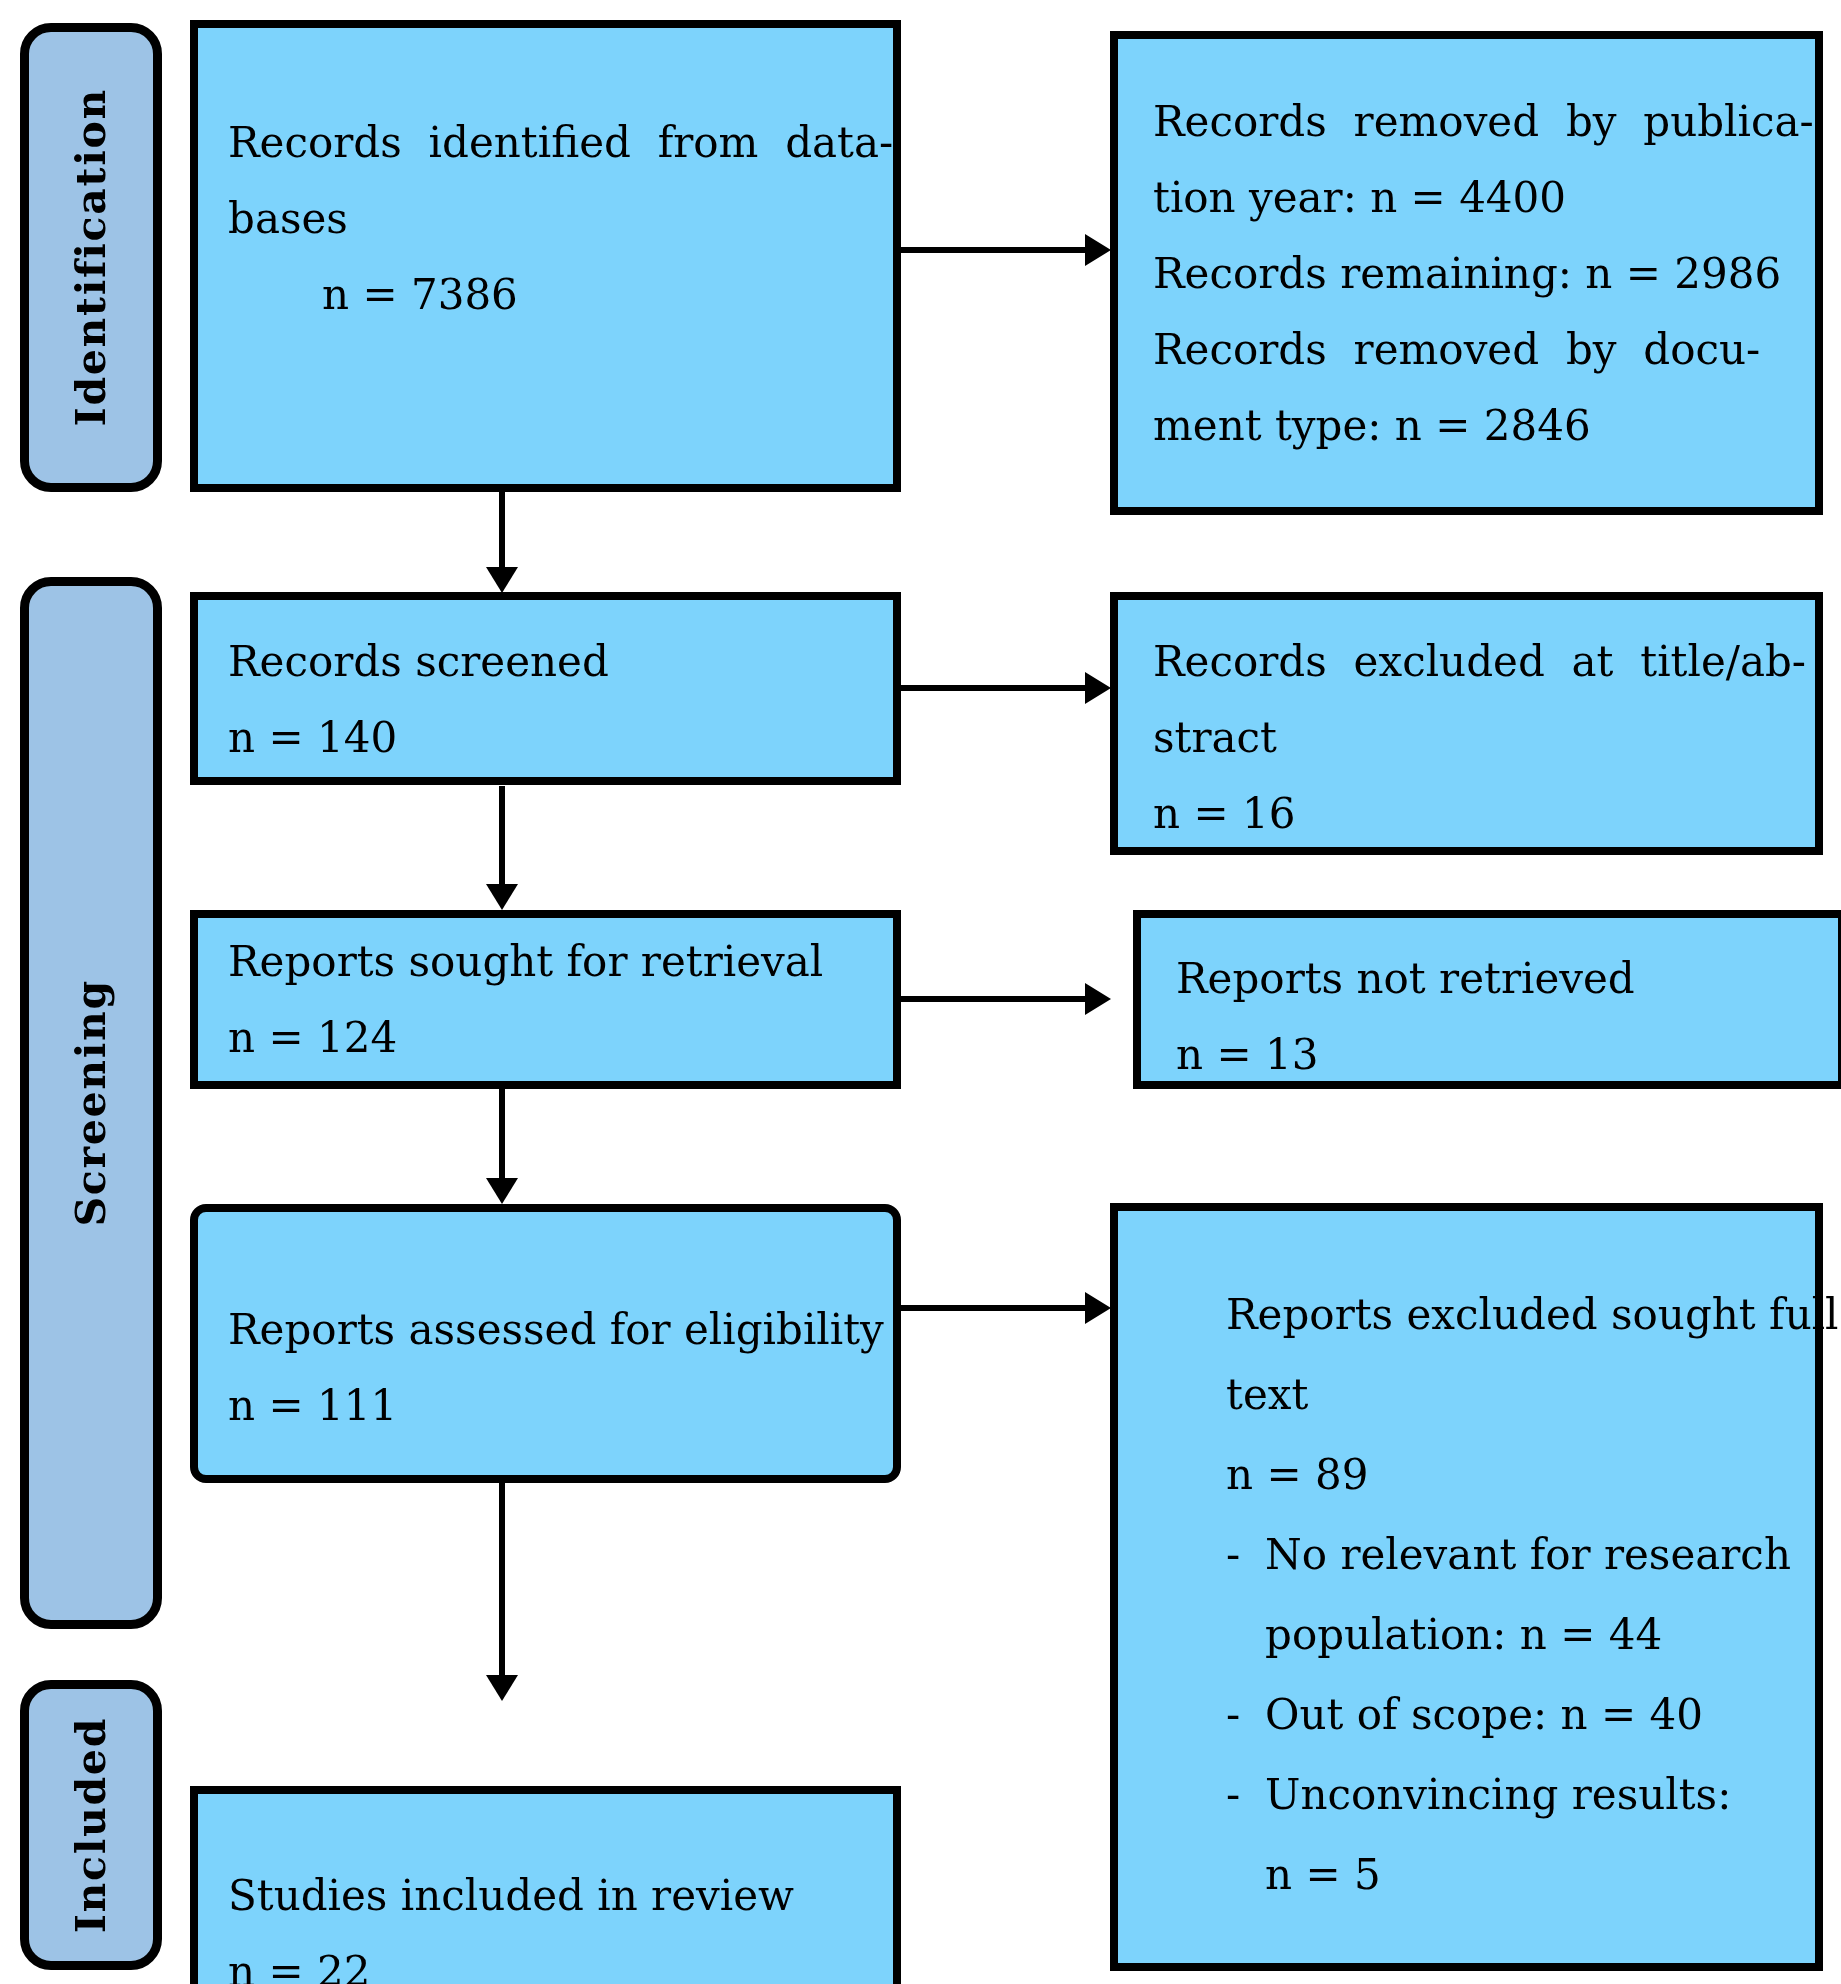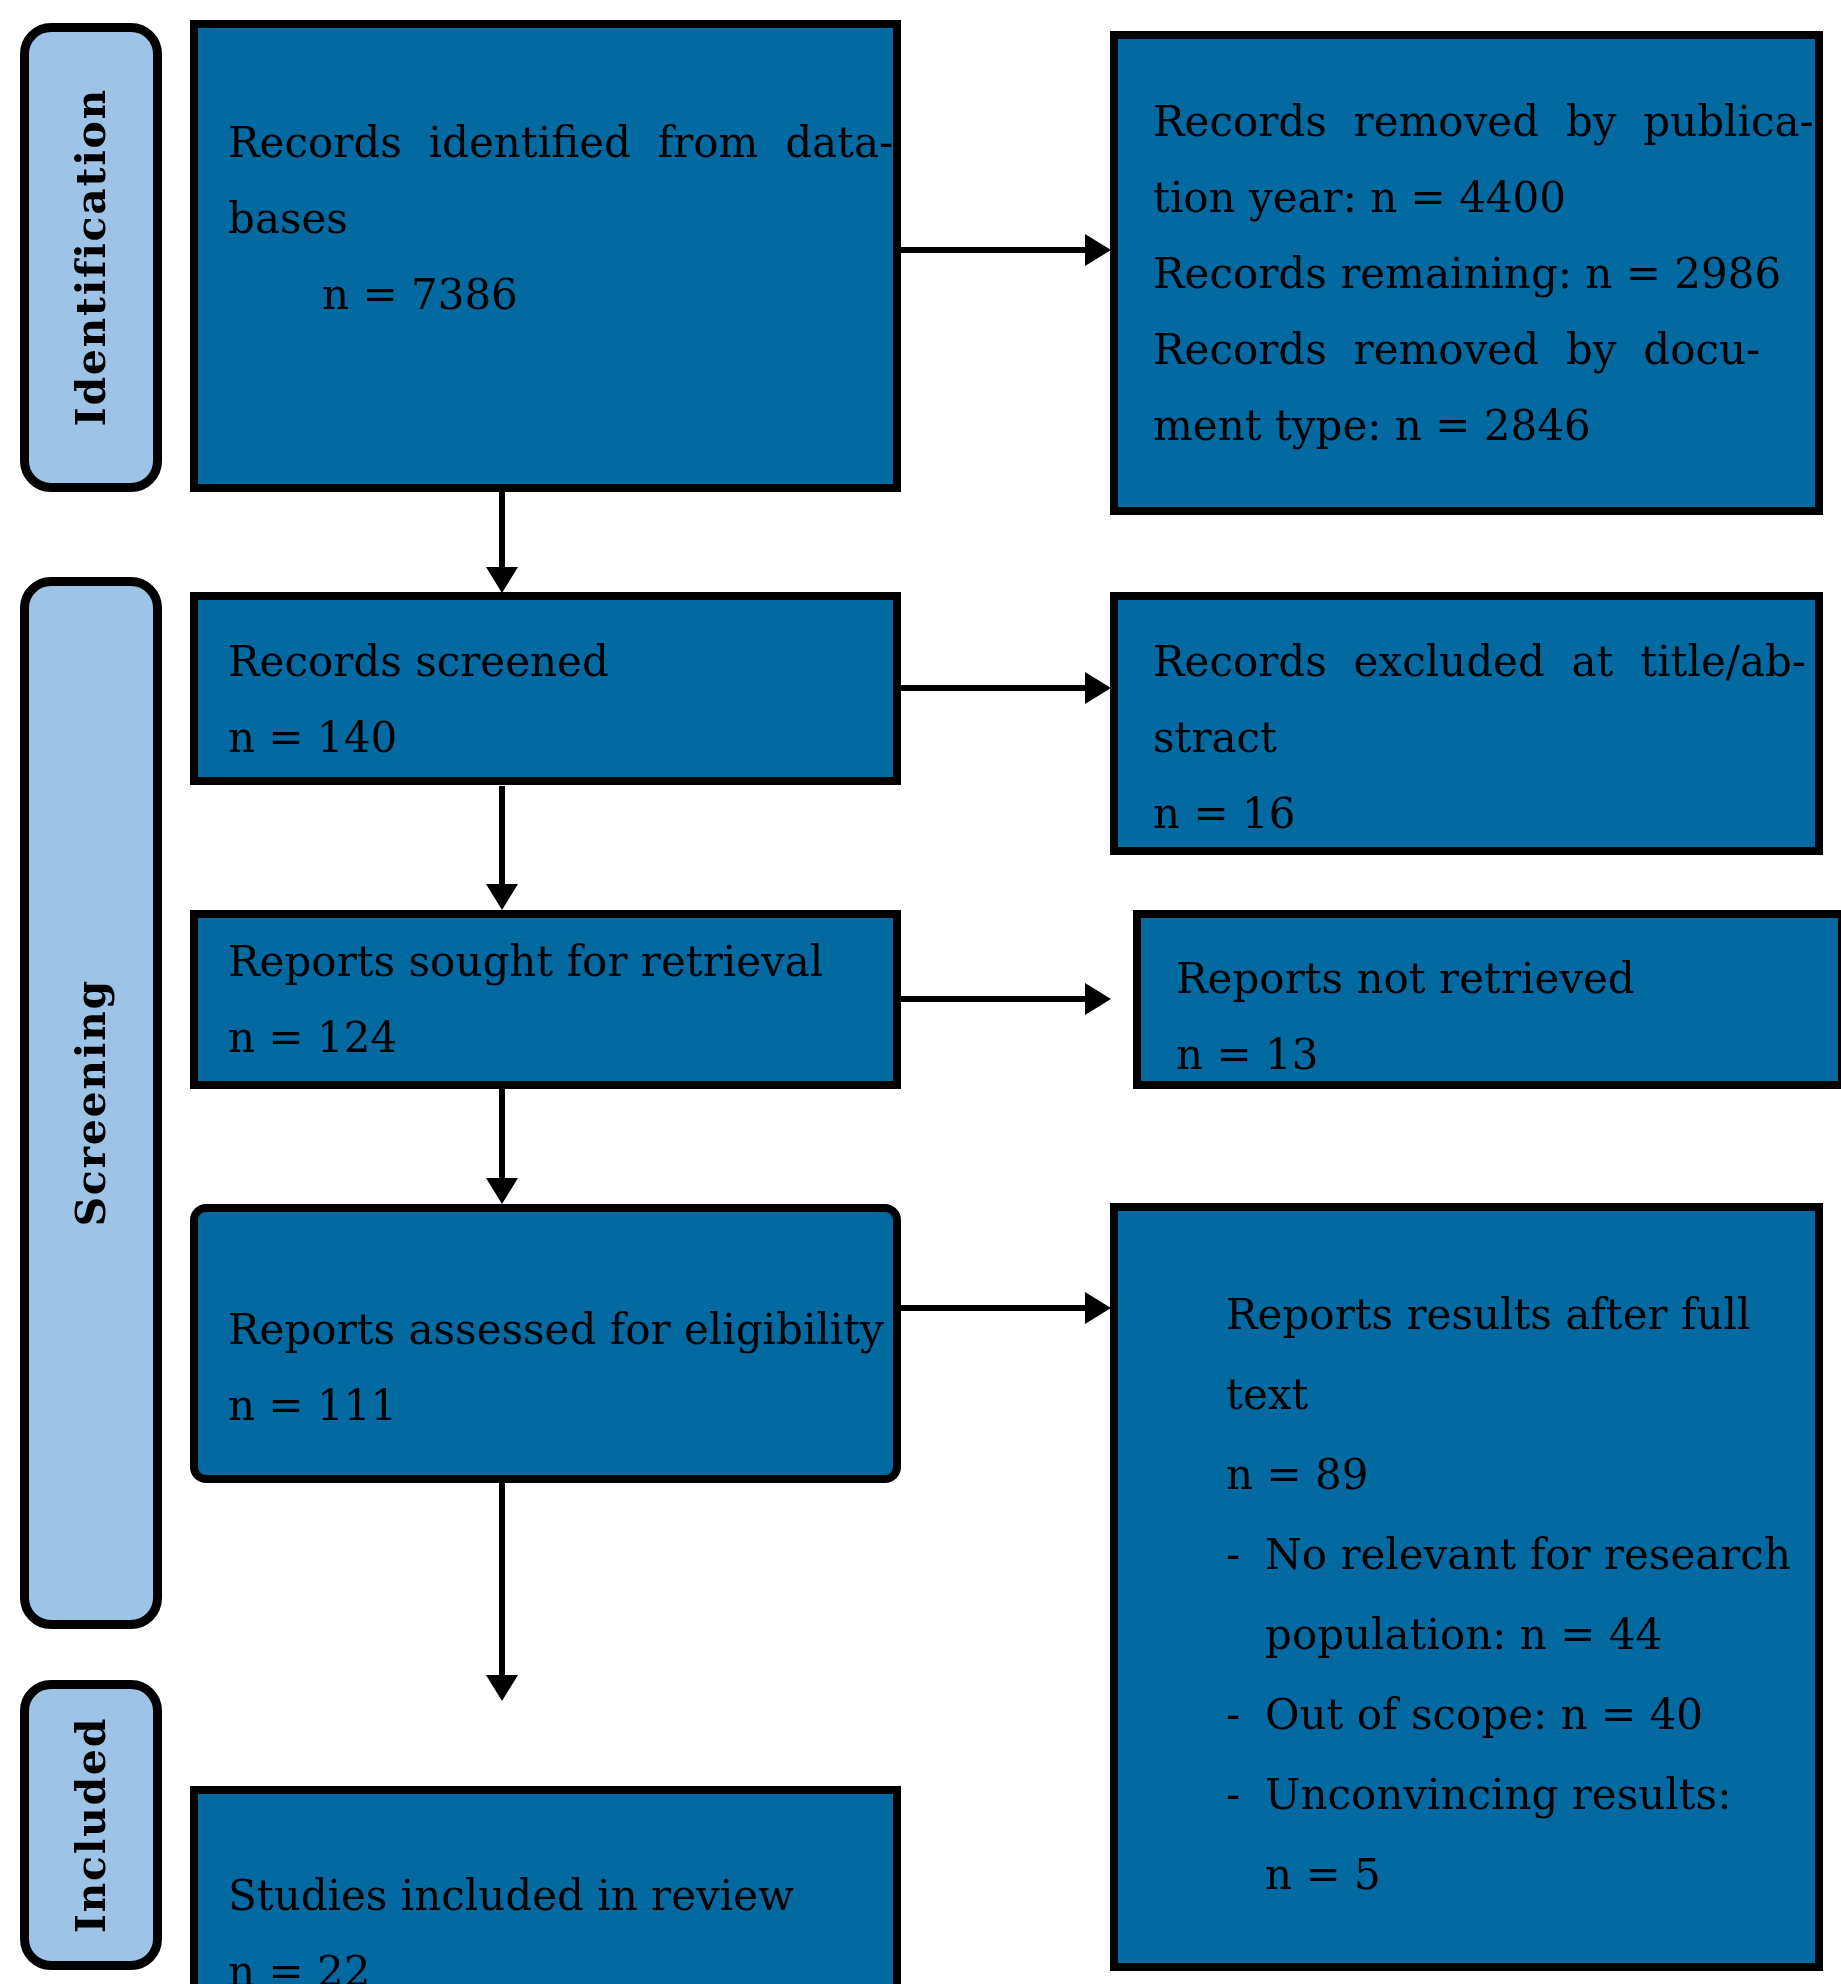--- a/index.html
+++ b/index.html
@@ -37,21 +37,21 @@
     letter-spacing: 1.7px;
     white-space: nowrap;
   }
   #stage-identification { top: 23px;   height: 469px; }
   #stage-screening      { top: 577px; height: 1052px; }
   #stage-included       { top: 1680px; height: 290px; }
 
   
   .box {
     position: absolute;
-    background: #0369a1;
+    background: #7dd3fc;
     border: 8px solid #000000;
     font-size: 42px;
     line-height: 76px;
   }
   .box .bline { white-space: nowrap; }
   .box .indent { padding-left: 94px; }
   .just { word-spacing: 0.32em; }
 
   
   .mid { left: 190px; width: 711px; padding-left: 30px; padding-right: 17px; }
@@ -152,21 +152,21 @@
     <div class="bline">stract</div>
     <div class="bline">n = 16</div>
   </div>
 
   <div class="box side" id="box-not-retrieved">
     <div class="bline">Reports not retrieved</div>
     <div class="bline">n = 13</div>
   </div>
 
   <div class="box side" id="box-excluded-ft">
-    <div class="bline">Reports results after full</div>
+    <div class="bline">Reports excluded sought full</div>
     <div class="bline">text</div>
     <div class="bline">n = 89</div>
     <div class="bline reason">
       <span class="dash">-</span>
       <span>No relevant for research</span>
     </div>
     <div class="bline cont">population: n = 44</div>
     <div class="bline reason">
       <span class="dash">-</span>
       <span>Out of scope: n = 40</span>

